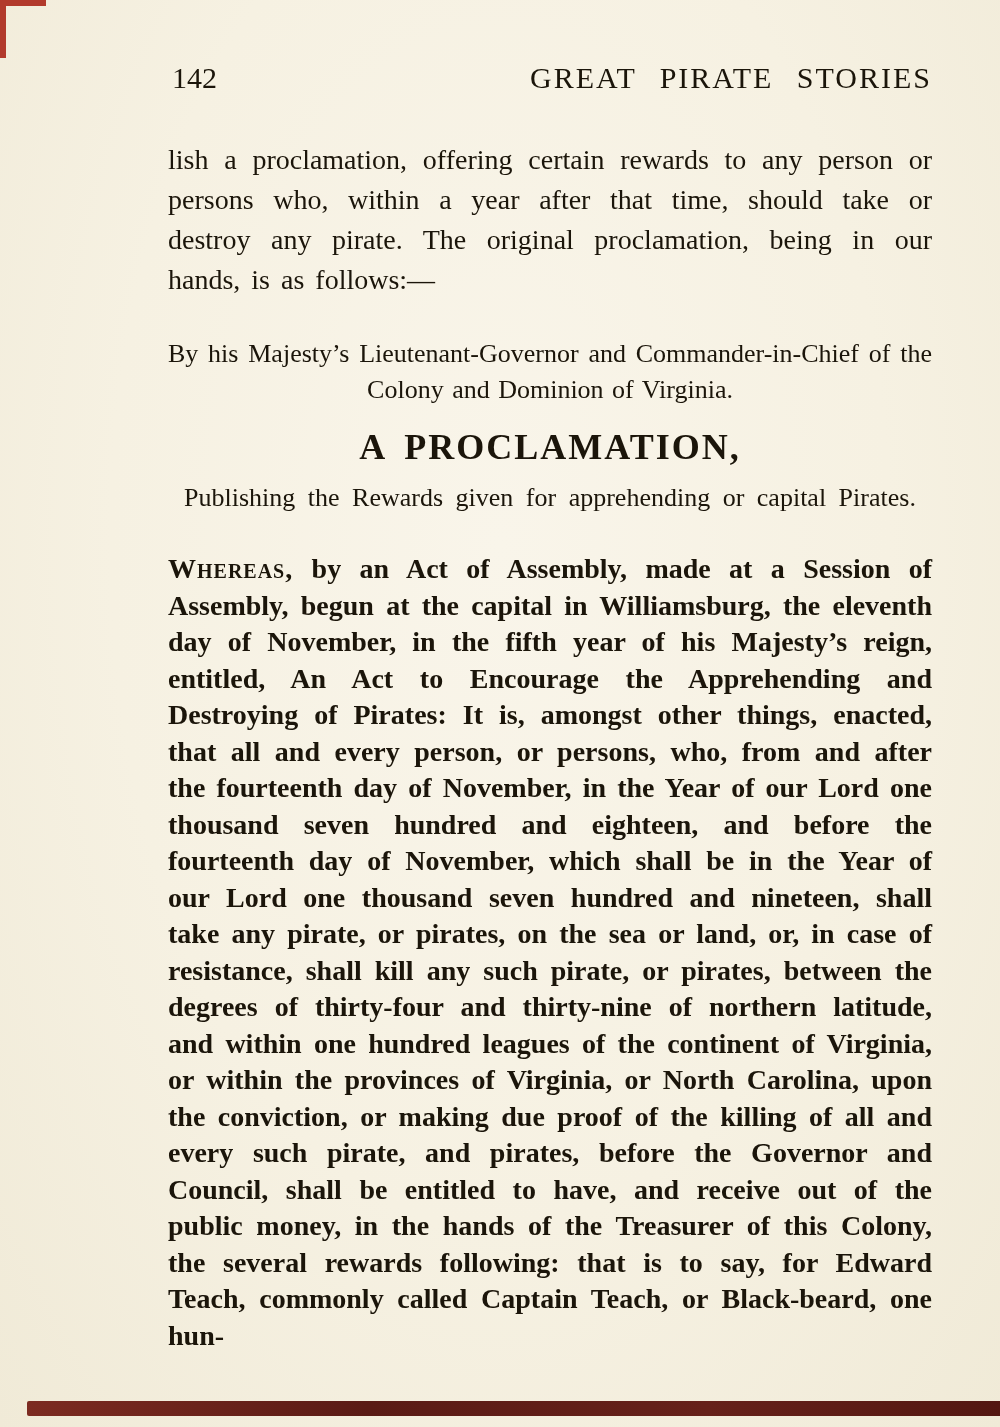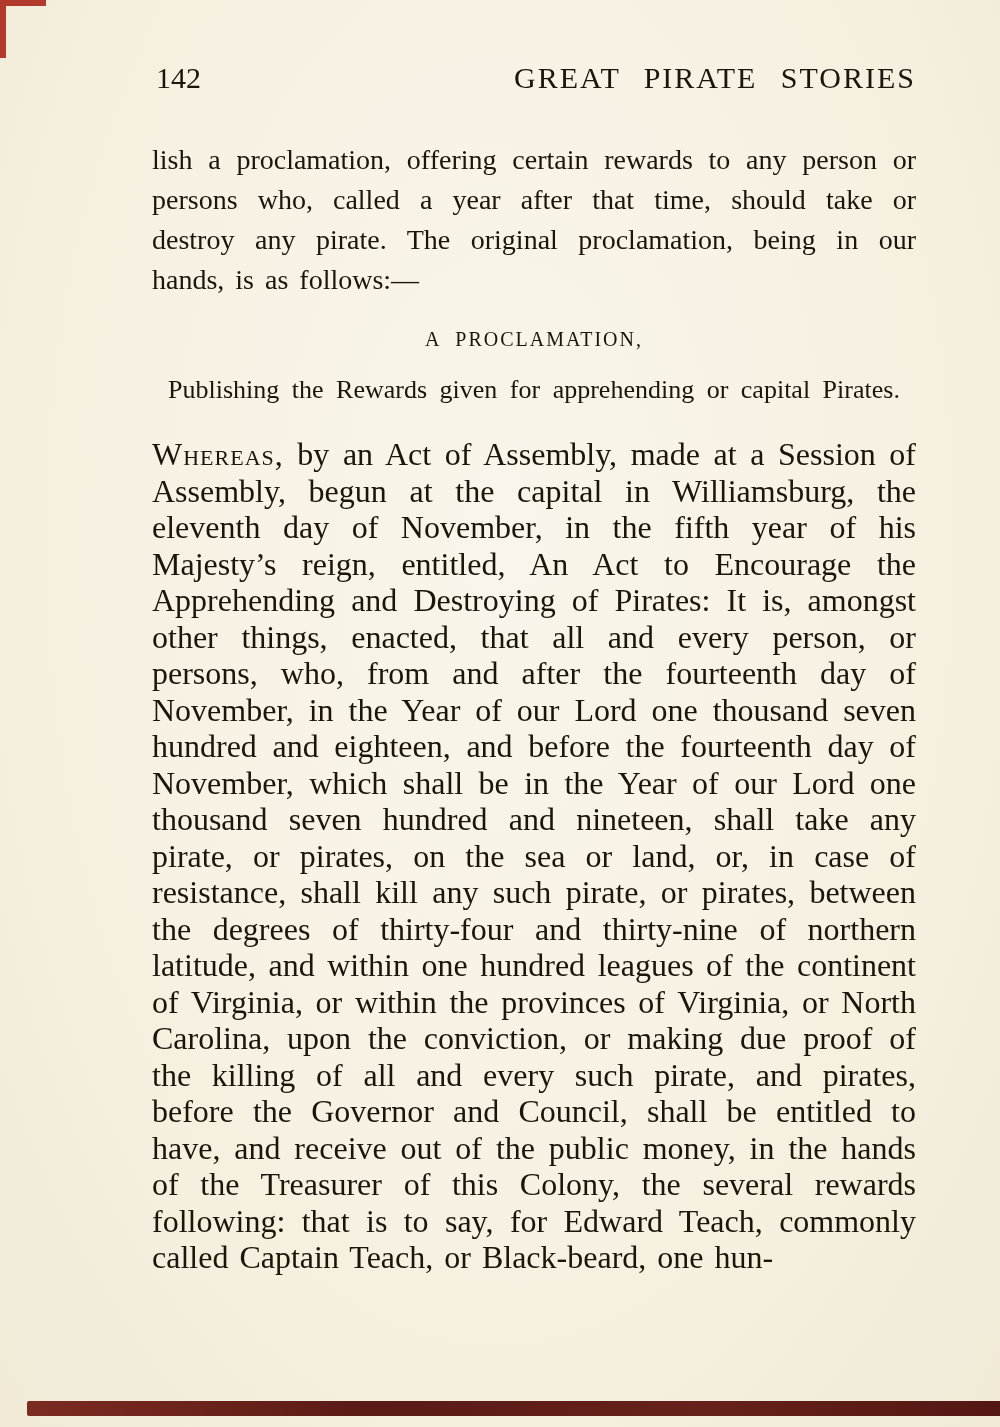--- a/index.html
+++ b/index.html
@@ -11,21 +11,21 @@
     height: 1427px;
     margin: 0 auto;
     overflow: hidden;
     background: radial-gradient(ellipse at 50% 38%, #f9f5ea 0%, #f6f1e2 55%, #f0ead7 100%);
     color: #1b150a;
     font-family: "Liberation Serif", "DejaVu Serif", serif;
   }
 
   .text-block {
     position: absolute;
-    left: 152px;
+    left: 168px;
     top: 58px;
     width: 764px;
   }
 
   .page-header {
     position: relative;
     height: 40px;
     font-size: 30px;
     line-height: 40px;
   }
@@ -55,43 +55,44 @@
     margin-top: 36px;
     font-size: 26px;
     line-height: 36px;
     text-align: justify;
     text-align-last: center;
     word-spacing: 2px;
   }
 
   .proc-title {
     margin: 20px 0 0 0;
-    font-size: 20px;
+    font-size: 36px;
     line-height: 38px;
-    font-weight: normal;
+    font-weight: bold;
     text-align: center;
     letter-spacing: 2px;
     word-spacing: 8px;
   }
 
   .subtitle {
     margin-top: 14px;
     font-size: 26px;
     line-height: 36px;
     text-align: justify;
     text-align-last: center;
     word-spacing: 6px;
   }
 
   .main-para {
-    margin-top: 28px;
-    font-size: 32px;
+    margin-top: 35px;
+    font-size: 28px;
     line-height: 36.5px;
     text-align: justify;
     word-spacing: 3px;
+    font-weight: bold;
   }
 
   .smallcaps {
     font-variant: small-caps;
     letter-spacing: 1px;
   }
 
   
   .mark-top-left-v {
     position: absolute;
@@ -121,22 +122,23 @@
   <div class="mark-top-left-v"></div>
   <div class="mark-top-left-h"></div>
 
   <div class="text-block">
 
     <div class="page-header">
       <span class="page-num">142</span>
       <span class="running-title">GREAT PIRATE STORIES</span>
     </div>
 
-    <p class="intro">lish a proclamation, offering certain rewards to any person or persons who, called a year after that time, should take or destroy any pirate.  The original proclamation, being in our hands, is as follows:—</p>
+    <p class="intro">lish a proclamation, offering certain rewards to any person or persons who, within a year after that time, should take or destroy any pirate.  The original proclamation, being in our hands, is as follows:—</p>
 
+    <p class="byline">By his Majesty’s Lieutenant-Governor and Commander-in-Chief of the Colony and Dominion of Virginia.</p>
 
     <h2 class="proc-title">A PROCLAMATION,</h2>
 
     <p class="subtitle">Publishing the Rewards given for apprehending or capital Pirates.</p>
 
     <p class="main-para"><span class="smallcaps">Whereas,</span><span> by an Act of Assembly, made at a Session of Assembly, begun at the capital in Williamsburg, the eleventh day of November, in the fifth year of his Majesty’s reign, entitled, An Act to Encourage the Apprehending and Destroying of Pirates: It is, amongst other things, enacted, that all and every person, or persons, who, from and after the fourteenth day of November, in the Year of our Lord one thousand seven hundred and eighteen, and before the fourteenth day of November, which shall be in the Year of our Lord one thousand seven hundred and nineteen, shall take any pirate, or pirates, on the sea or land, or, in case of resistance, shall kill any such pirate, or pirates, between the degrees of thirty-four and thirty-nine of northern latitude, and within one hundred leagues of the continent of Virginia, or within the provinces of Virginia, or North Carolina, upon the conviction, or making due proof of the killing of all and every such pirate, and pirates, before the Governor and Council, shall be entitled to have, and receive out of the public money, in the hands of the Treasurer of this Colony, the several rewards following: that is to say, for Edward Teach, commonly called Captain Teach, or Black-beard, one hun-</span></p>
 
   </div>
 
   <div class="mark-bottom"></div>

